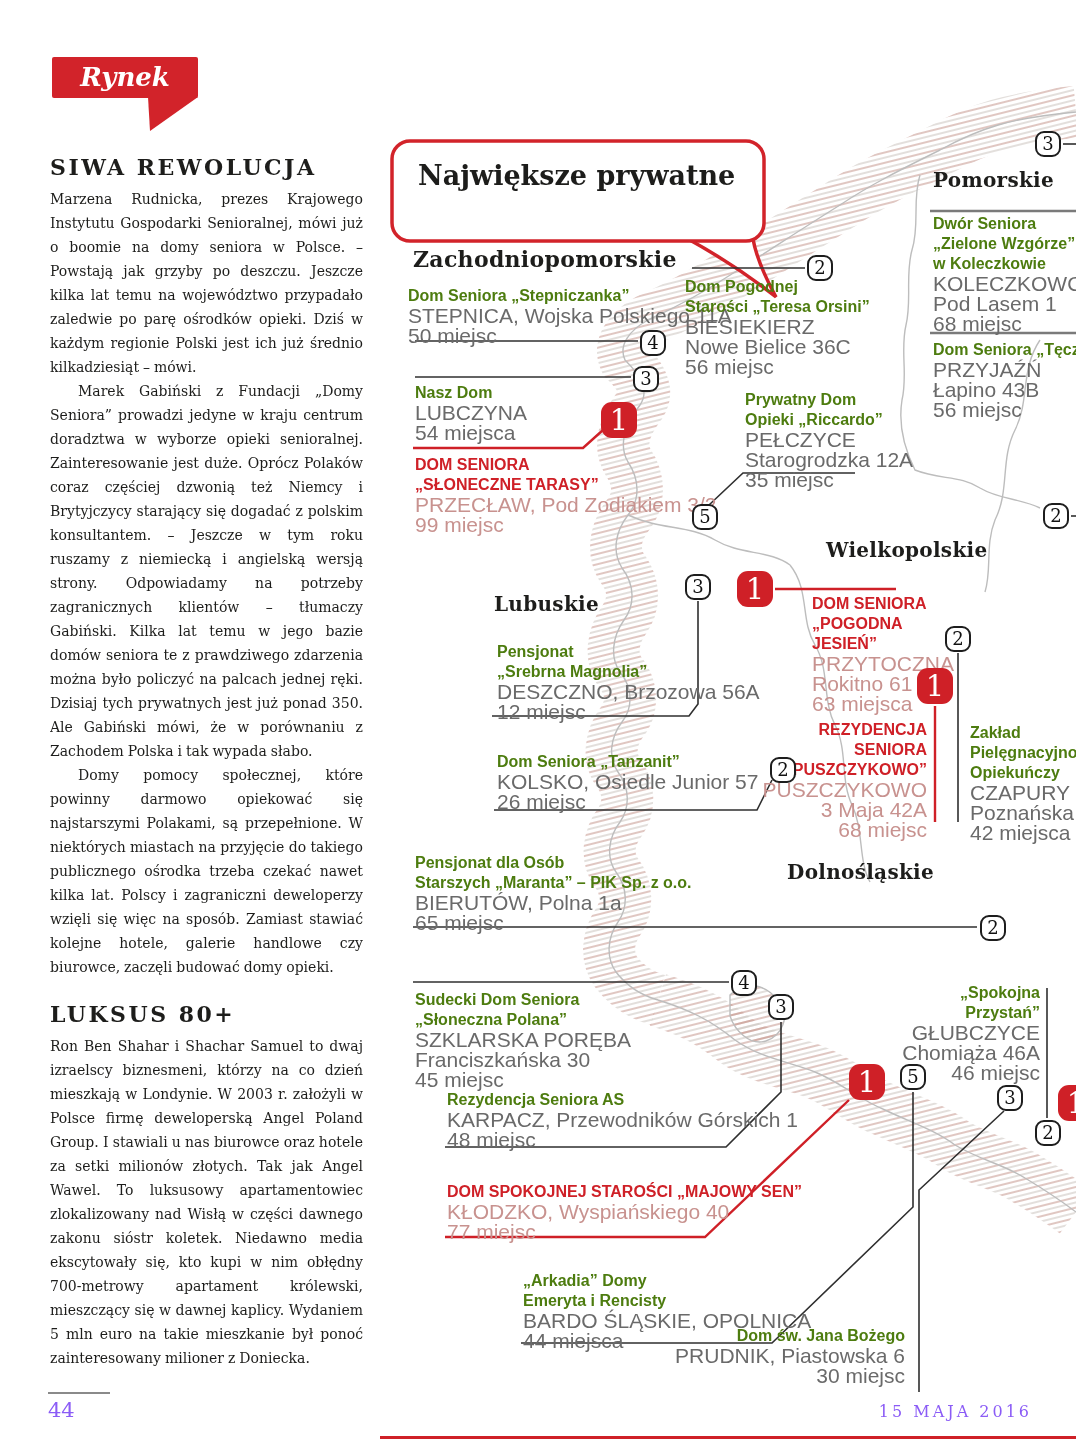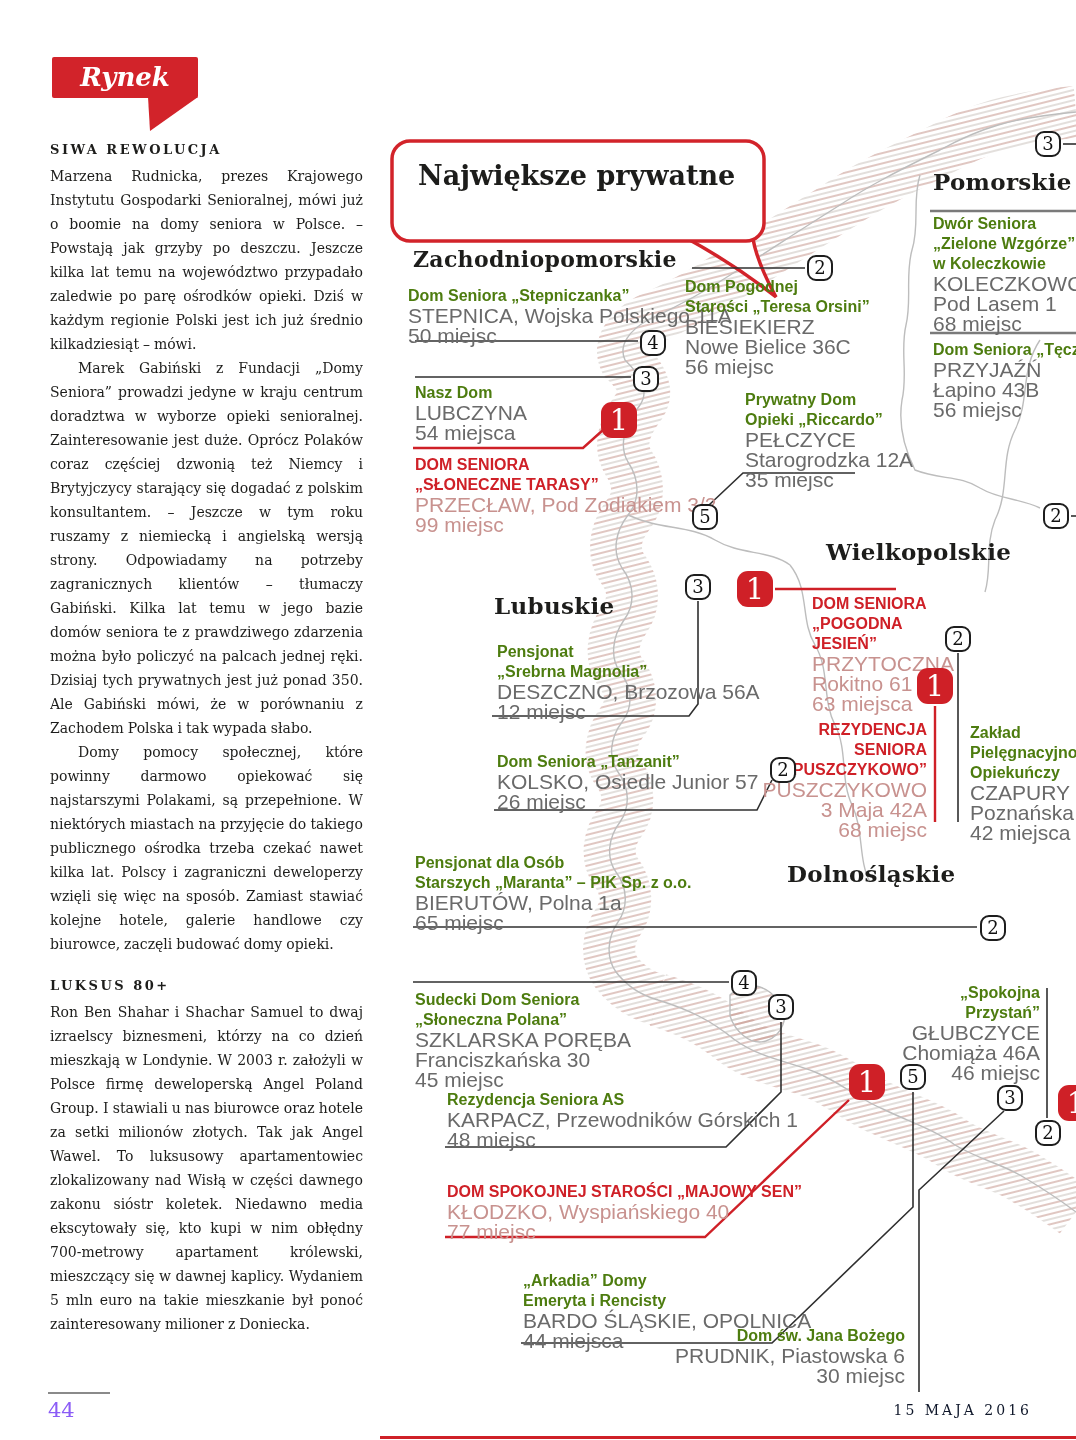--- a/index.html
+++ b/index.html
@@ -6,39 +6,39 @@
   body{width:1076px;height:1440px;position:relative;background:#ffffff;overflow:hidden;
        font-family:"Liberation Sans",sans-serif;}
   
   .ribbon{position:absolute;left:52px;top:57px;width:146px;height:41px;background:#d2232a;
           color:#fff;font-family:"DejaVu Serif",serif;font-style:italic;font-weight:bold;
           font-size:26px;line-height:41px;text-align:center;border-radius:2px;}
   .ribbon-fold{position:absolute;left:0;top:0;pointer-events:none;}
   
   .article{position:absolute;left:50px;top:138px;width:313px;height:1254px;overflow:hidden;
            font-family:"DejaVu Serif",serif;color:#1d1d1b;}
-  .article h3{font-size:13px;letter-spacing:2.5px;margin:4px 0 7px 0;font-weight:bold;}
+  .article h3{font-size:22px;letter-spacing:2.5px;margin:16px 0 7px 0;font-weight:bold;}
   .article h3.second{margin-top:22px;}
   .article p{margin:0;font-size:14px;line-height:24px;text-align:justify;
              word-spacing:-0.5px;}
   .article p.indent{text-indent:28px;}
   
   .folio-rule{position:absolute;left:48px;top:1392px;width:62px;height:2px;background:#8a8a8a;}
   .folio{position:absolute;left:48px;top:1398px;font-family:"DejaVu Serif",serif;font-size:21px;color:#8b5cf6;}
   .issue-date{position:absolute;right:44px;top:1402px;font-family:"DejaVu Serif",serif;
-              font-size:14px;letter-spacing:3px;color:#0f172a;}
+              font-size:16px;letter-spacing:3px;color:#8b5cf6;}
   .bottom-red{position:absolute;left:380px;right:0;top:1436px;height:3px;background:#cf2027;}
   
   .map-svg{position:absolute;left:0;top:0;pointer-events:none;}
   .bubble-text{position:absolute;left:392px;top:146px;width:372px;height:92px;
                padding:12px 0 0 26px;box-sizing:border-box;
                font-family:"DejaVu Serif",serif;font-weight:bold;font-size:27px;line-height:36px;color:#1d1d1b;}
   .bubble-text .red{color:#d2232a;}
   .region{position:absolute;font-family:"DejaVu Serif",serif;font-weight:bold;
-          font-size:23px;color:#1d1d1b;letter-spacing:0.3px;white-space:nowrap;}
+          font-size:20px;color:#1d1d1b;letter-spacing:0.3px;white-space:nowrap;}
   .region.small{font-size:22px;}
   .entry{position:absolute;}
   .e-name{font-weight:bold;font-size:16px;line-height:20px;color:#4d7c0f;white-space:nowrap;}
   .e-line{font-size:21px;line-height:20px;color:#6a6a6a;white-space:nowrap;}
   .entry.red .e-name{color:#cf2027;}
   .entry.red .e-line{color:#c8928f;}
   .entry.right{text-align:right;}
   .cmarker{position:absolute;width:26px;height:26px;background:#fff;border:2.5px solid #1d1d1d;
            border-radius:9px;box-sizing:border-box;font-family:"DejaVu Serif",serif;
            font-size:18px;color:#111;text-align:center;line-height:21px;}

